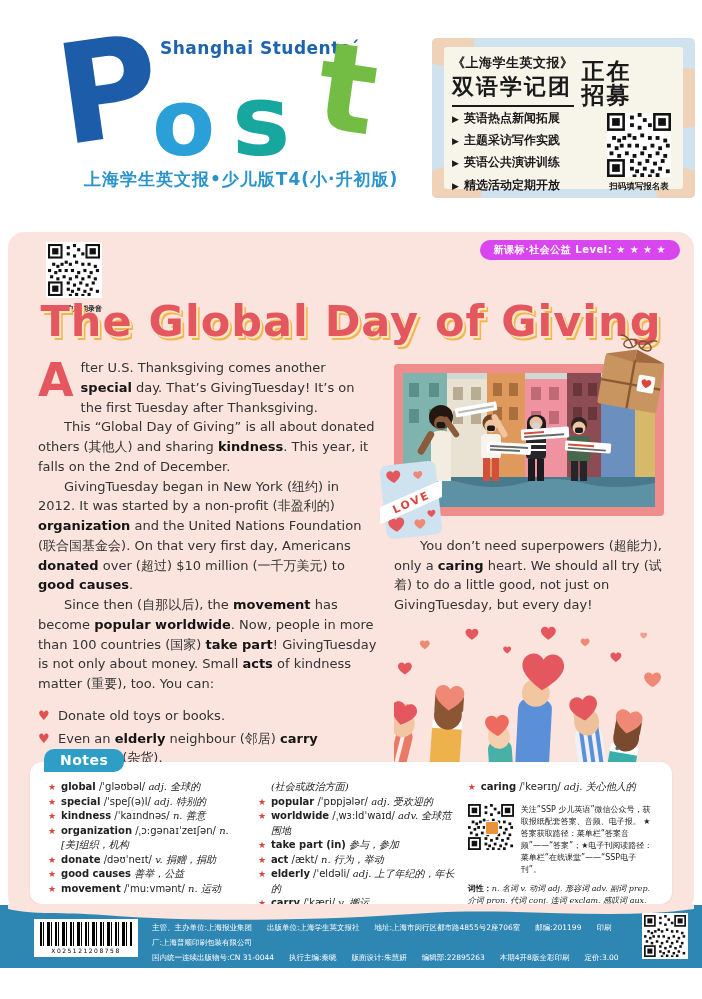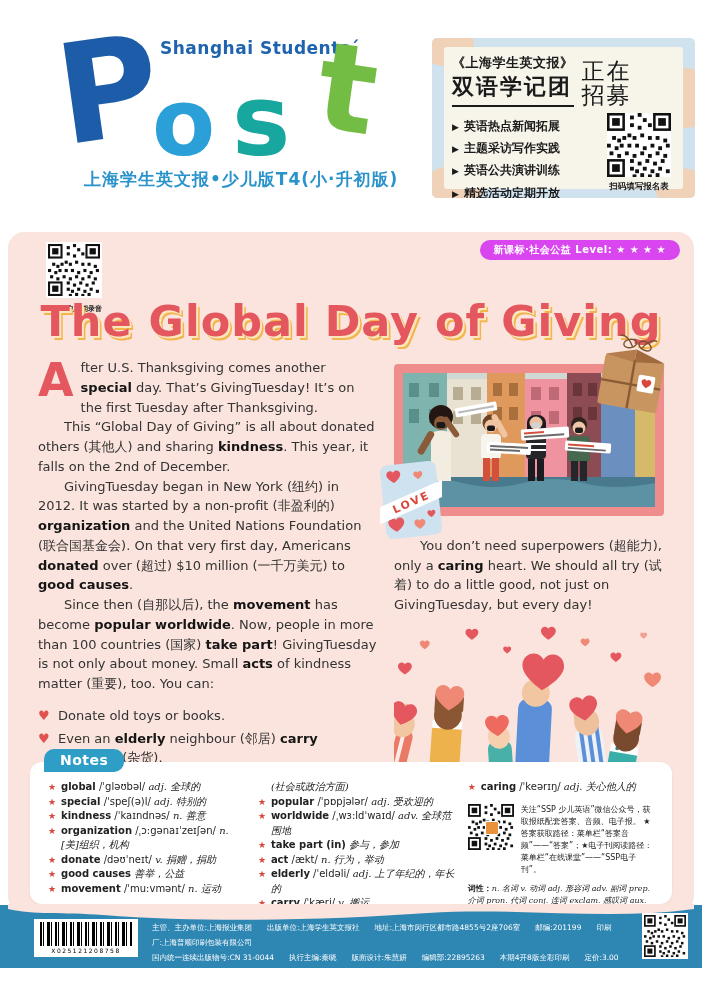--- a/index.html
+++ b/index.html
@@ -22,22 +22,22 @@
   .blob { position:absolute; background:#f5cfae; border-radius:50%; opacity:.85; }
   .b1 { left:-14px; top:-16px; width:56px; height:44px; }
   .b2 { right:-16px; top:30px; width:48px; height:60px; }
   .b3 { left:-10px; bottom:-14px; width:60px; height:46px; }
   .b4 { right:-12px; bottom:-10px; width:52px; height:40px; }
   .ad-inner { position:absolute; left:12px; top:9px; right:12px; bottom:9px; background:#f7f4ea; border-radius:3px; padding:7px 8px; }
   .ad-titles { display:flex; align-items:flex-end; gap:8px; }
   .ad-tl { border-bottom:2px solid #1a1a1a; padding-bottom:3px; }
   .ad-t1 { font-size:13px; font-weight:bold; color:#1a1a1a; letter-spacing:.5px; }
   .ad-t2 { font-size:22px; font-weight:bold; color:#1a1a1a; letter-spacing:2px; }
-  .ad-tr { font-size:23px; font-weight:normal; color:#1a1a1a; line-height:1.05; letter-spacing:2px; }
-  .ad-bullets { margin-top:8px; }
+  .ad-tr { font-size:23px; font-weight:bold; color:#1a1a1a; line-height:1.05; letter-spacing:2px; }
+  .ad-bullets { margin-top:0; }
   .ad-bullet { font-size:12px; font-weight:bold; color:#1a1a1a; line-height:1.85; }
   .ad-bullet .tri { font-size:9px; margin-right:5px; color:#1a1a1a; }
   .ad-qr { position:absolute; right:12px; top:66px; width:64px; height:64px; background:#fff; }
   .ad-qr-cap { position:absolute; right:4px; top:134px; width:80px; text-align:center; font-size:8.5px; font-weight:bold; color:#1a1a1a; }
 
   
   .infobar { position:absolute; left:30px; top:200px; width:642px; height:26px; display:flex; align-items:center; border-bottom:3px solid #2b8fc0; }
   .publisher { font-size:13px; font-weight:bold; color:#222; margin-left:6px; }
   .issue { font-size:9.5px; font-weight:bold; color:#222; margin-left:44px; }
   .academic { font-size:9.5px; font-weight:bold; color:#222; margin-left:26px; }

